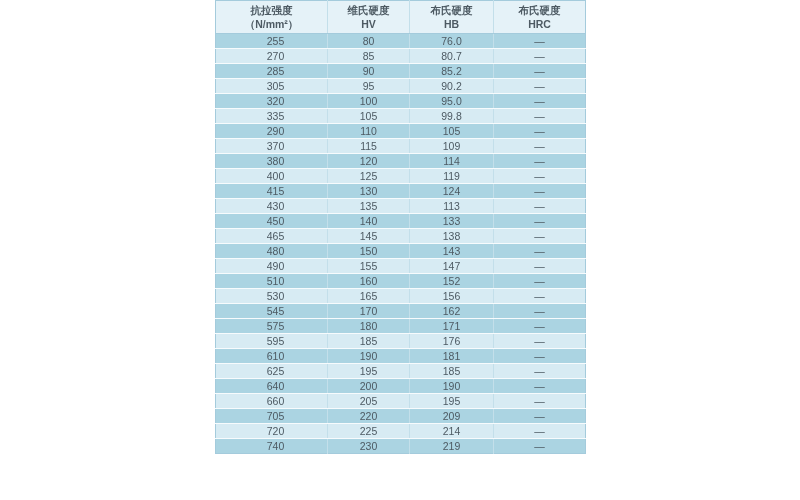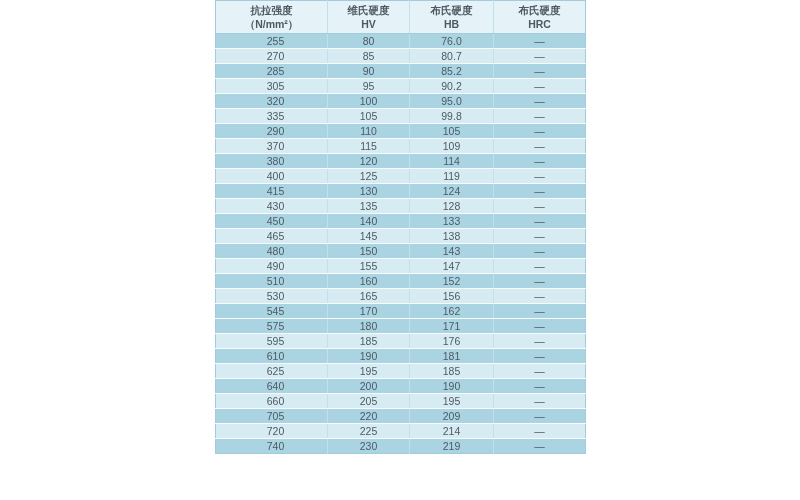--- a/index.html
+++ b/index.html
@@ -159,21 +159,21 @@
         </tr>
         <tr class="dark">
           <td>415</td>
           <td>130</td>
           <td>124</td>
           <td>—</td>
         </tr>
         <tr class="light">
           <td>430</td>
           <td>135</td>
-          <td>128</td>
+          <td>113</td>
           <td>—</td>
         </tr>
         <tr class="dark">
           <td>450</td>
           <td>140</td>
           <td>133</td>
           <td>—</td>
         </tr>
         <tr class="light">
           <td>465</td>

